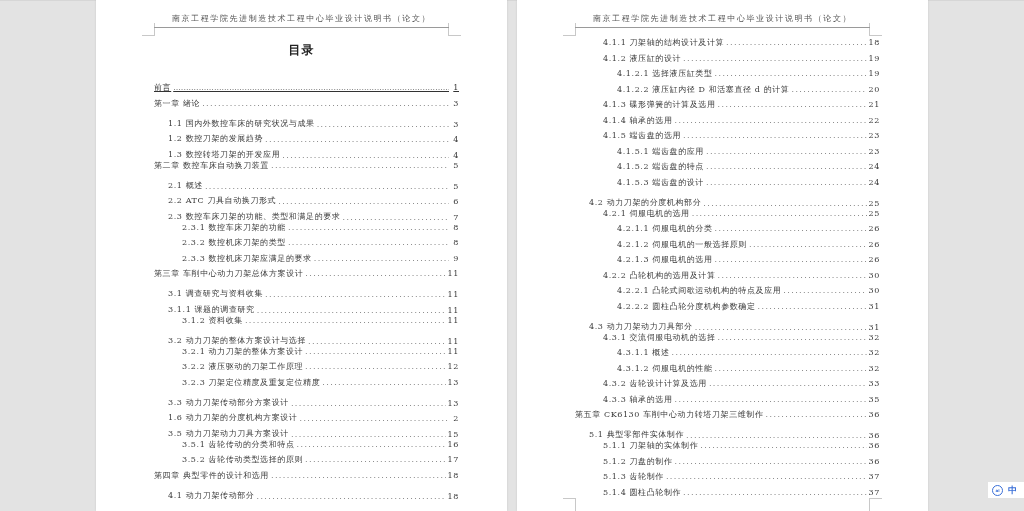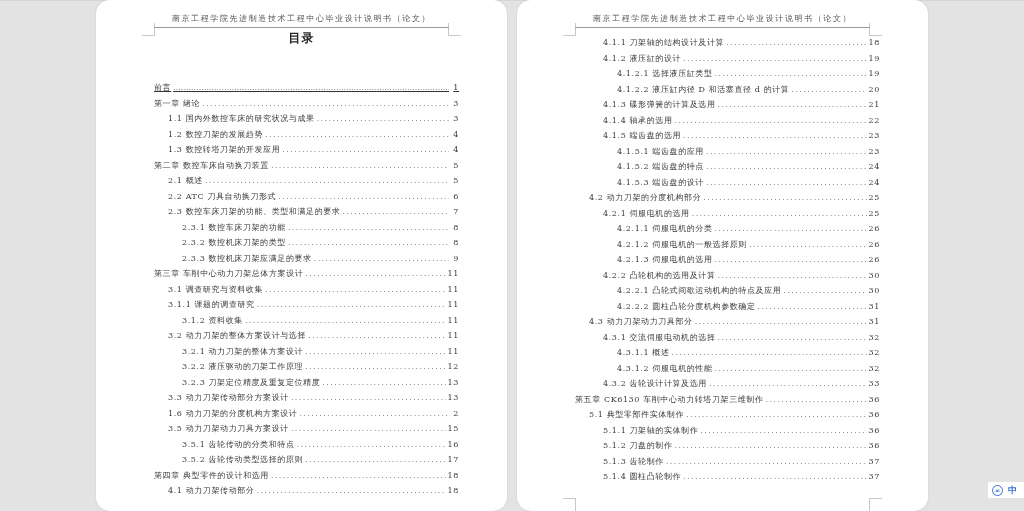--- a/index.html
+++ b/index.html
@@ -24,21 +24,20 @@
       width: 1024px; height: 1px;
       background: #d6d6d6;
     }
     .page {
       position: absolute;
       top: 0;
       width: 411px;
       height: 511px;
       background: #ffffff;
       box-shadow: 0 0 2px rgba(0,0,0,0.12);
-      border-radius: 14px;
     }
     .page.left { left: 96px; }
     .page.right { left: 517px; }
 
     .page-header {
       position: absolute;
       left: 58px;
       right: 58px;
       top: 10px;
       height: 17px;
@@ -55,21 +54,21 @@
       width: 12px; height: 12px;
     }
     .corner.tl { left: 46px; top: 23px; border-right: 1px solid #c8c8c8; border-bottom: 1px solid #c8c8c8; }
     .corner.tr { right: 46px; top: 23px; border-left: 1px solid #c8c8c8; border-bottom: 1px solid #c8c8c8; }
     .corner.bl { left: 46px; bottom: 0px; border-right: 1px solid #c8c8c8; border-top: 1px solid #c8c8c8; }
     .corner.br { right: 46px; bottom: 0px; border-left: 1px solid #c8c8c8; border-top: 1px solid #c8c8c8; }
 
     .toc-title {
       position: absolute;
       left: 0; right: 0;
-      top: 30px;
+      top: 42px;
       text-align: center;
       font-family: "DejaVu Sans", sans-serif;
       font-size: 12px;
       font-weight: bold;
       color: #222;
       letter-spacing: 1px;
     }
 
     .toc {
       position: absolute;
@@ -100,21 +99,21 @@
       color: #555;
       letter-spacing: 1.4px;
       margin: 0 2px;
     }
     .toc-entry .leader::before {
       content: "..................................................................................................................................................................................";
     }
     .toc-entry .pg { flex: 0 0 auto; text-align: right; min-width: 8px; }
 
     .toc-entry.lvl0 { padding-left: 0; }
-    .toc-entry.lvl1 { padding-left: 14px; }
+    .toc-entry.lvl1 { padding-left: 14px; align-items: flex-end; }
     .toc-entry.lvl2 { padding-left: 28px; }
     .toc-entry.lvl3 { padding-left: 42px; }
 
     .toc-entry.preface {
       text-decoration: underline;
       color: #333;
       justify-content: space-between;
     }
     .toc-entry.preface .leader { letter-spacing: 0; }
 
@@ -411,20 +410,25 @@
         <li class="toc-entry lvl3">
           <span class="label">4.3.1.2  伺服电机的性能</span>
           <span class="leader"></span>
           <span class="pg">32</span>
         </li>
         <li class="toc-entry lvl2">
           <span class="label">4.3.2    齿轮设计计算及选用</span>
           <span class="leader"></span>
           <span class="pg">33</span>
         </li>
+        <li class="toc-entry lvl2">
+          <span class="label">4.3.3    轴承的选用</span>
+          <span class="leader"></span>
+          <span class="pg">35</span>
+        </li>
         <li class="toc-entry lvl0">
           <span class="label">第五章  CK6130 车削中心动力转塔刀架三维制作</span>
           <span class="leader"></span>
           <span class="pg">36</span>
         </li>
         <li class="toc-entry lvl1">
           <span class="label">5.1  典型零部件实体制作</span>
           <span class="leader"></span>
           <span class="pg">36</span>
         </li>

